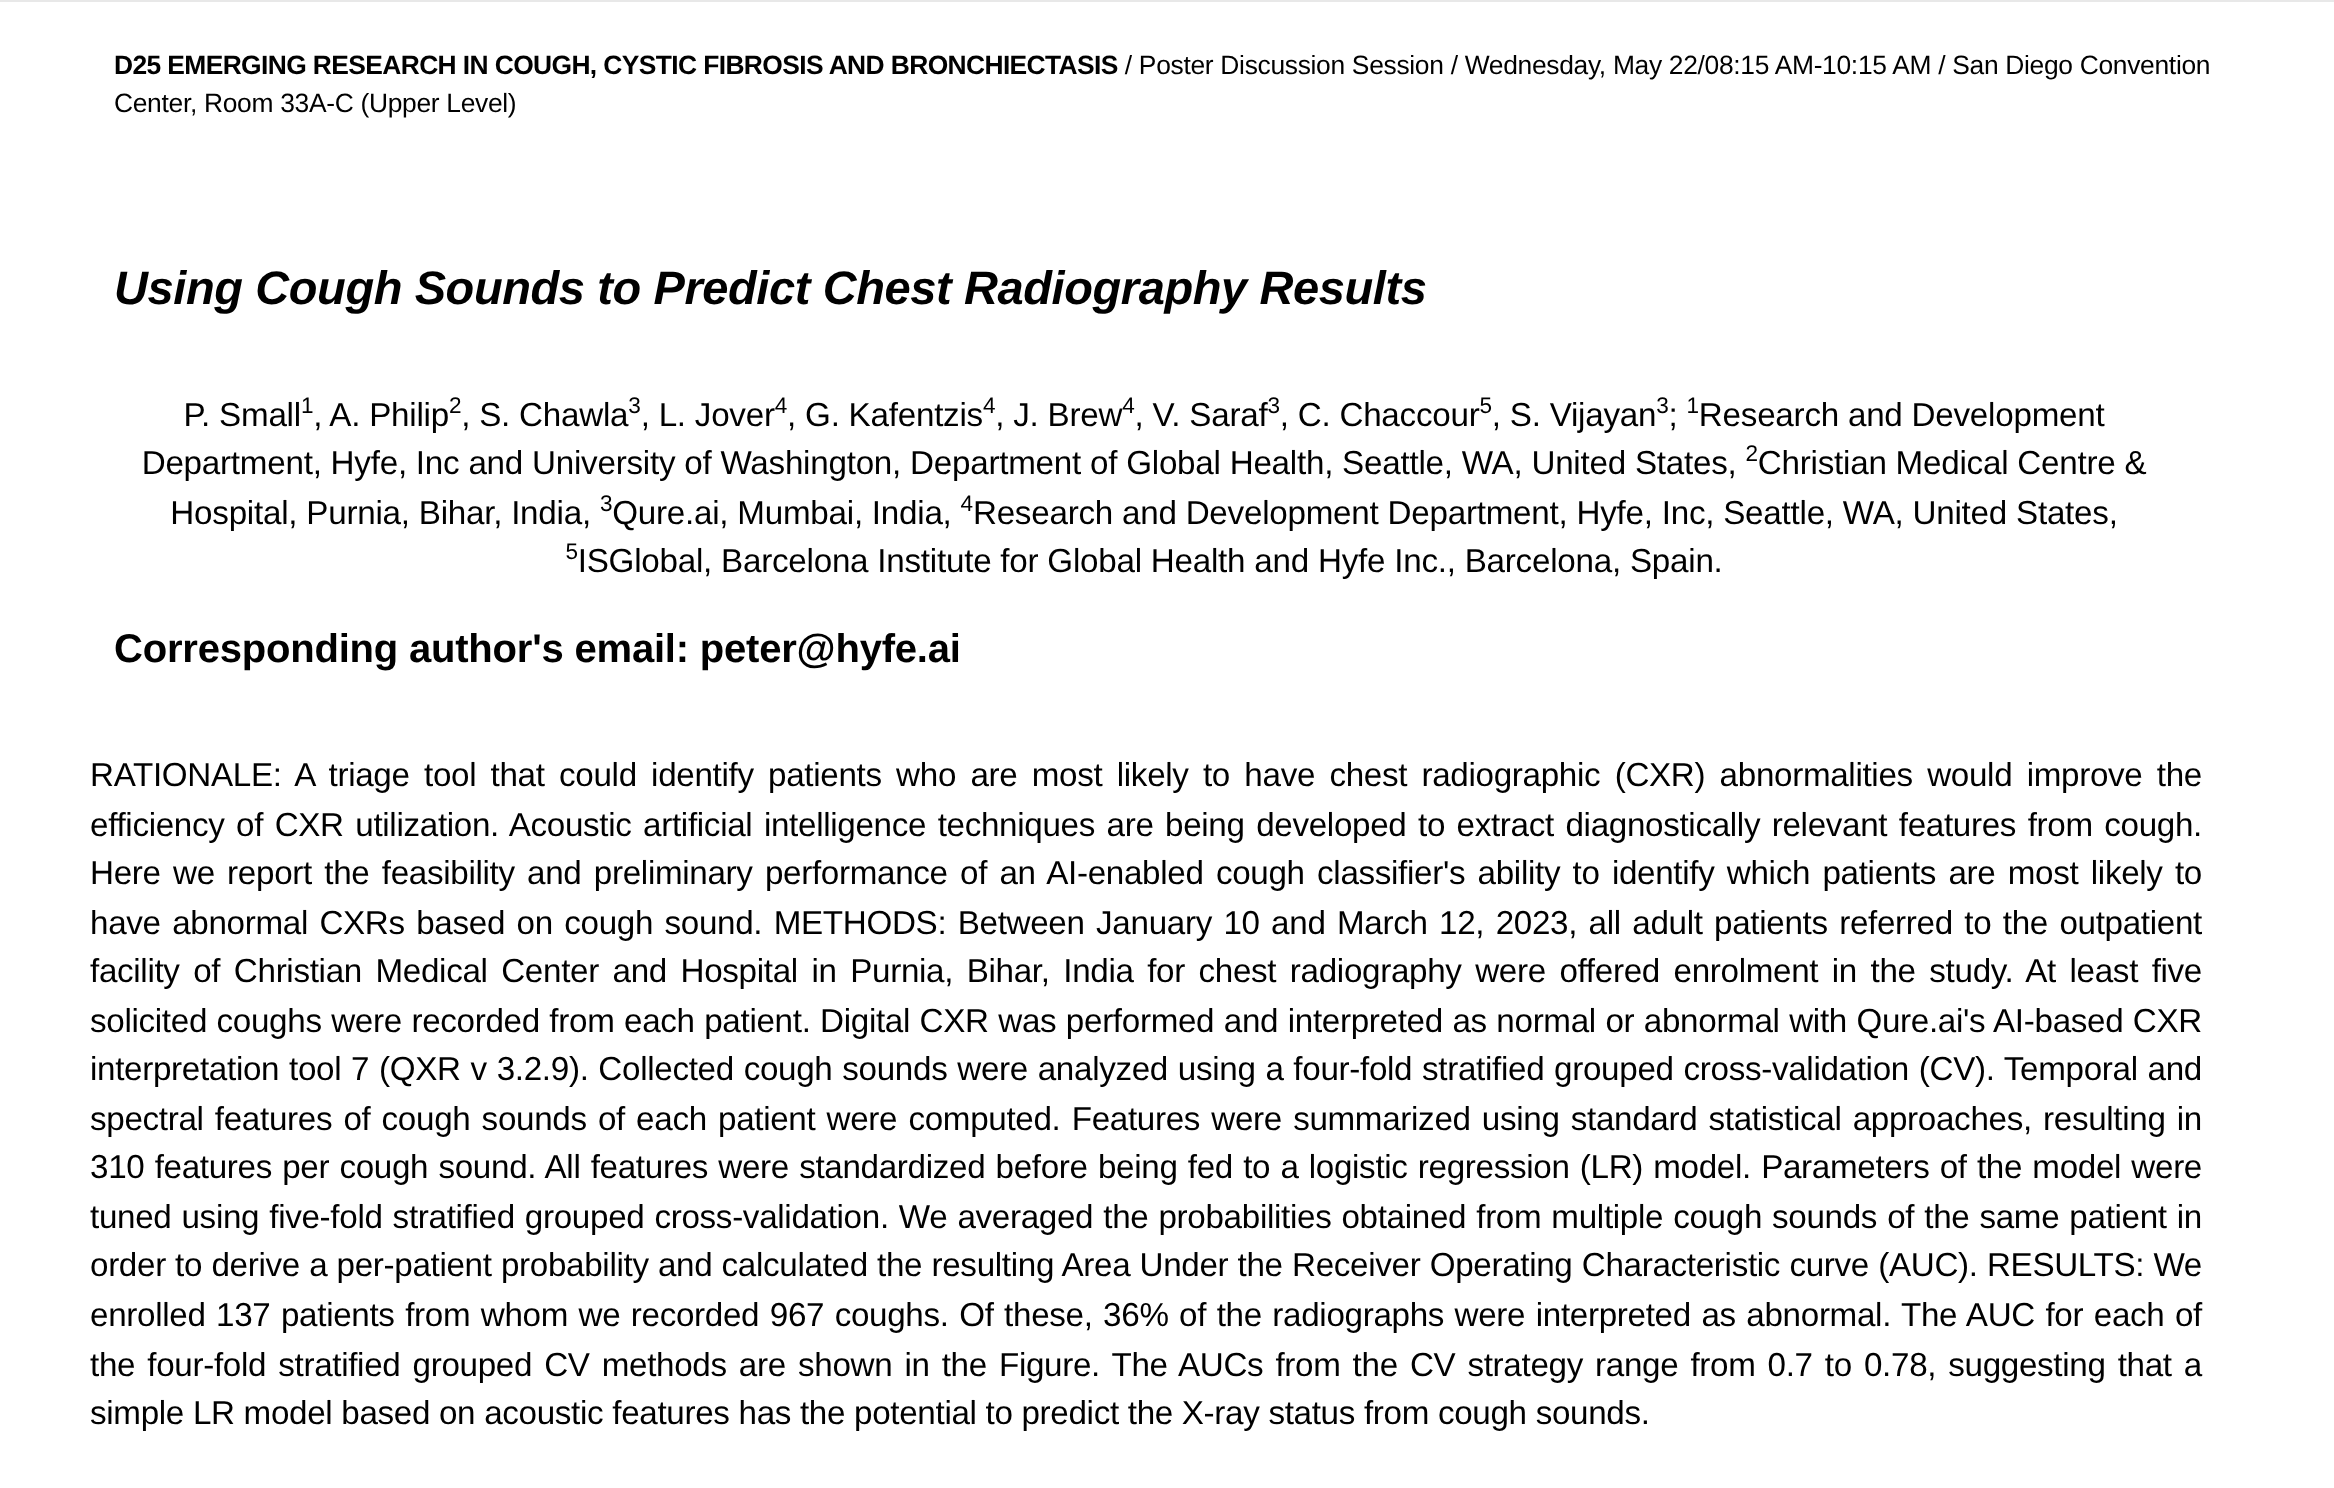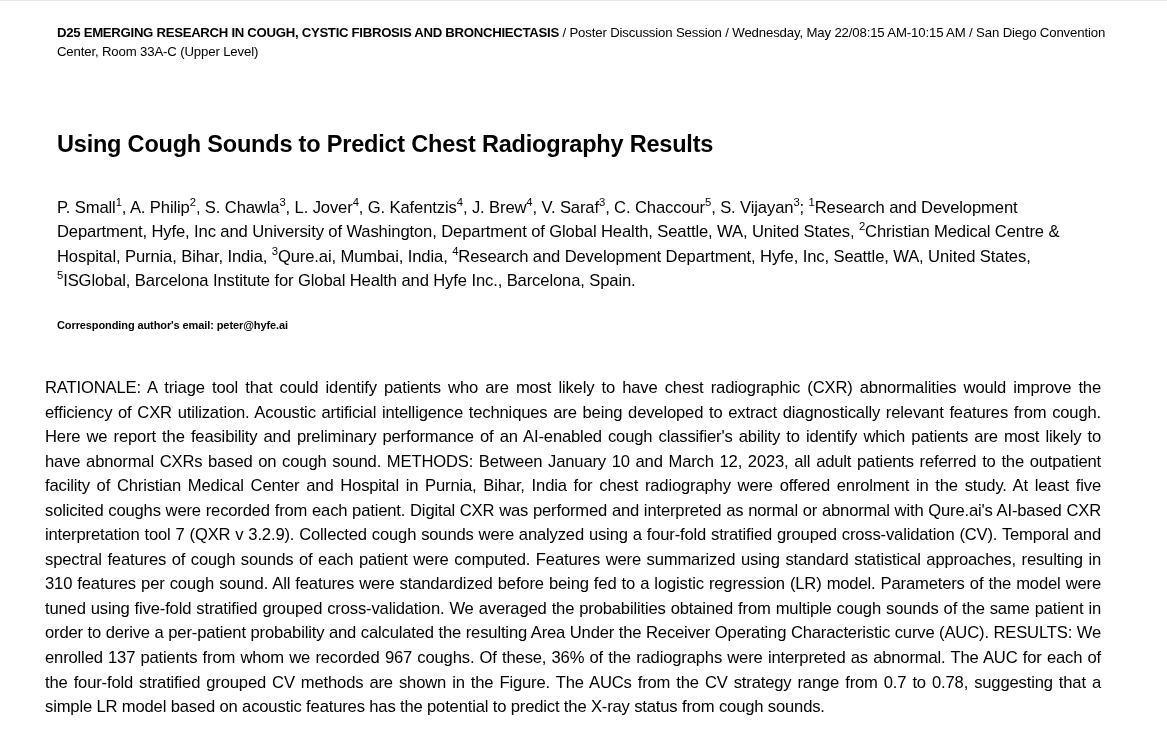--- a/index.html
+++ b/index.html
@@ -56,45 +56,46 @@
   .title {
     position: absolute;
     left: 57px;
     top: 114px;
     width: 1060px;
     font-size: 23.5px;
     line-height: 28px;
     font-weight: bold;
     letter-spacing: -0.2px;
     color: #000000;
+    font-style: italic;
   }
 
   .authors {
     position: absolute;
     left: 57px;
     top: 196px;
     width: 1030px;
     font-size: 16.6px;
     line-height: 24.3px;
     letter-spacing: -0.12px;
-    text-align: left;
+    text-align: center;
     color: #000000;
   }
   .authors sup {
     font-size: 0.68em;
     vertical-align: super;
     line-height: 0;
   }
 
   .corresponding {
     position: absolute;
     left: 57px;
     top: 313px;
     width: 1030px;
-    font-size: 11px;
+    font-size: 20px;
     line-height: 24px;
     font-weight: bold;
     letter-spacing: -0.1px;
     color: #000000;
   }
 
   .abstract-body {
     position: absolute;
     left: 45px;
     top: 376px;

